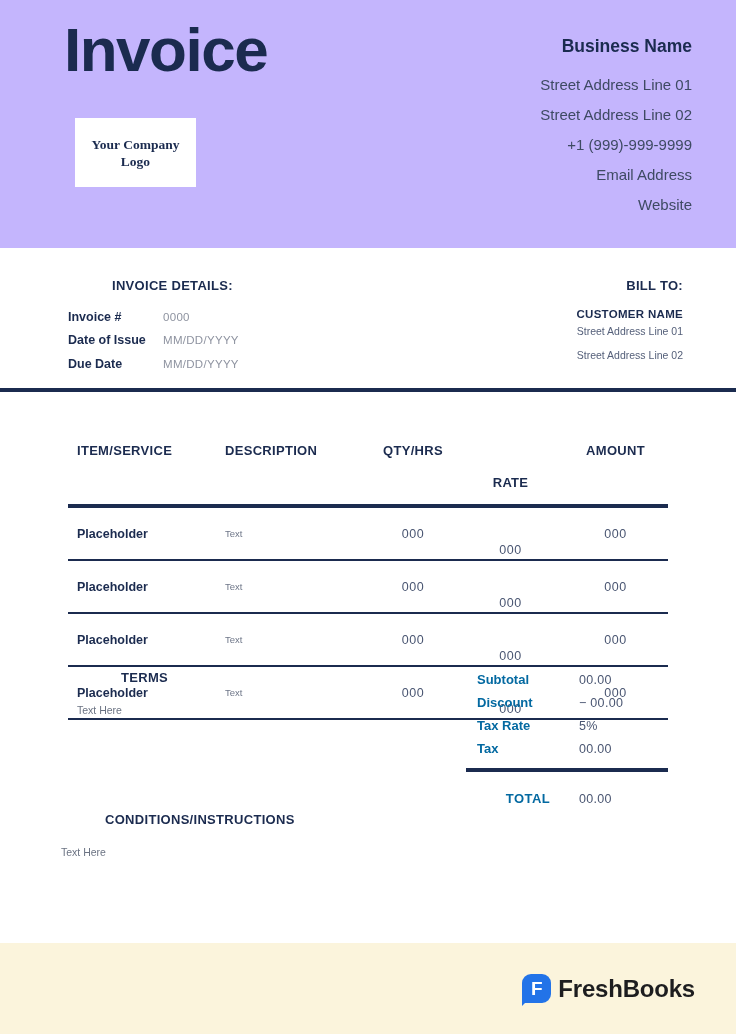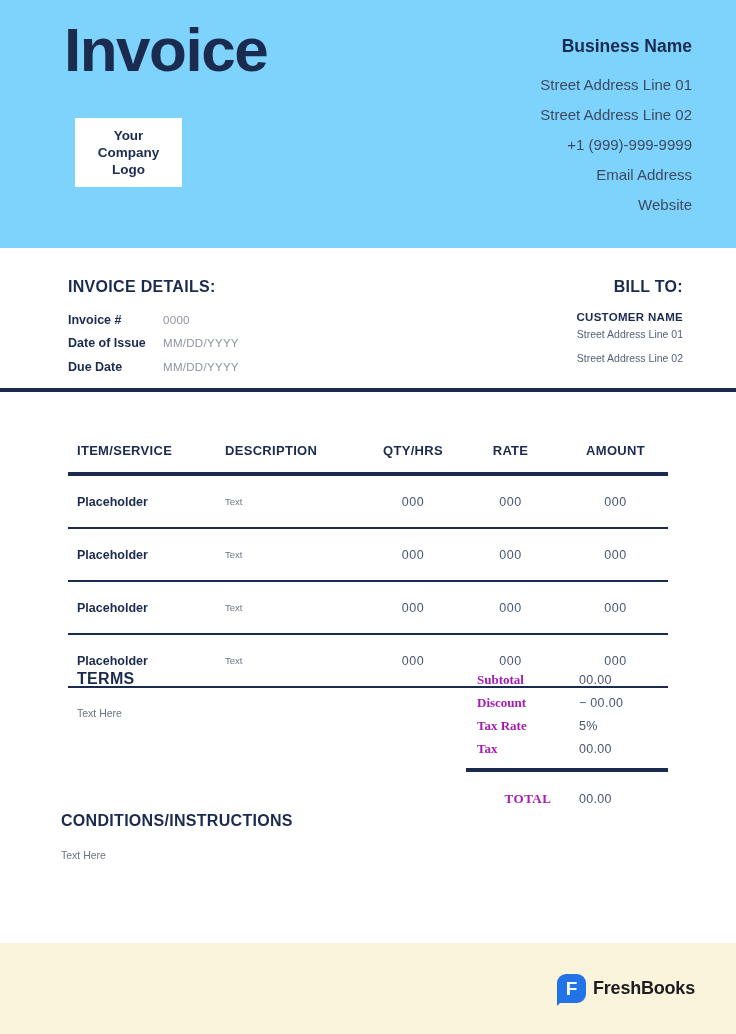--- a/index.html
+++ b/index.html
@@ -3,90 +3,91 @@
 <meta charset="utf-8">
 <style>
   * { margin:0; padding:0; box-sizing:border-box; }
   html,body { background:#ffffff; }
   body { font-family:"Liberation Sans", sans-serif; }
   .page {
     position:relative; width:736px; height:1034px; background:#ffffff;
     overflow:hidden; margin:0 auto;
   }
   
-  .hdr { position:absolute; top:0; left:0; width:736px; height:248px; background:#7dd3fc; }
+  .hdr { position:absolute; top:0; left:0; width:736px; height:248px; background:#c4b5fd; }
   .title {
     position:absolute; left:64px; top:14px;
     font-size:62px; line-height:72px; font-weight:700; letter-spacing:-1.5px;
     color:#1b2b4f;
   }
   .logo-box {
-    position:absolute; left:75px; top:118px; width:107px; height:69px;
+    position:absolute; left:75px; top:118px; width:121px; height:69px;
     background:#ffffff; display:flex; align-items:center; justify-content:center;
     text-align:center; color:#1b2b4f; font-weight:700; font-size:13.5px; line-height:17px;
     padding:0 12px;
+    font-family:Liberation Serif, serif;
   }
   .biz { position:absolute; top:36px; right:44px; text-align:right; }
   .biz-name { font-size:17.5px; font-weight:700; color:#1b2b4f; line-height:20px; margin-bottom:14px; }
   .biz-line { font-size:15px; color:#3e4a63; line-height:30px; white-space:nowrap; }
 
   
   .details { position:absolute; top:248px; left:0; width:736px; height:140px; background:#ffffff; }
   .inv-left { position:absolute; left:68px; top:30px; }
-  .sec-head { font-size:16px; font-weight:700; letter-spacing:0.3px; color:#1b2b4f; }
+  .sec-head { font-size:13px; font-weight:700; letter-spacing:0.3px; color:#1b2b4f;margin-left:44px; }
   .inv-rows { margin-top:12px; }
   .inv-row { display:flex; height:23.5px; align-items:center; }
   .inv-label { width:95px; font-size:12.5px; font-weight:700; color:#1b2b4f; }
   .inv-value { font-size:11.5px; color:#8e93a0; letter-spacing:0.3px; }
   .billto { position:absolute; right:53px; top:30px; text-align:right; }
   .cust-name { margin-top:15px; font-size:11.5px; font-weight:700; letter-spacing:0.3px; color:#1b2b4f; }
   .bill-line { font-size:10.5px; color:#55607a; line-height:23.5px; white-space:nowrap; }
   .full-bar { position:absolute; top:388px; left:0; width:736px; height:4px; background:#1b2b4f; }
 
   
   .items { position:absolute; left:68px; top:430px; width:600px; }
   .t-head { display:flex; padding-bottom:14px; padding-top:13px; border-bottom:4px solid #1b2b4f; }
   .t-row  { display:flex; align-items:center; height:53px; border-bottom:2px solid #1b2b4f; }
   .c-item { width:150px; padding-left:9px; text-align:left; }
   .c-desc { width:150px; padding-left:7px; text-align:left; }
   .c-qty  { width:90px;  text-align:center; }
-  .c-rate { width:105px; text-align:center; }
+  .c-rate { width:105px; text-align:center;margin-top:32px; }
   .c-amt  { width:105px; text-align:center; }
   .th { font-size:13px; font-weight:700; letter-spacing:0.3px; color:#1b2b4f; }
   .cell-item { font-size:12.5px; font-weight:700; color:#1b2b4f; }
   .cell-desc { font-size:9.5px; color:#6e7688; }
   .cell-num  { font-size:12.5px; color:#4a5672; letter-spacing:0.5px; }
 
   
   .terms { position:absolute; left:77px; top:670px; }
   .small-text { font-size:10.5px; color:#6b7383; margin-top:19px; }
   .totals { position:absolute; left:466px; top:668px; width:202px; }
   .tot-row { display:flex; height:23px; align-items:center; }
-  .tot-label { width:113px; padding-left:11px; font-size:13px; font-weight:700; color:#a21caf;font-family:Liberation Serif, serif; }
+  .tot-label { width:113px; padding-left:11px; font-size:13px; font-weight:700; color:#0369a1; }
   .tot-value { font-size:12.5px; color:#4a5672; letter-spacing:0.3px; }
   .tot-bar { width:202px; height:4px; background:#1b2b4f; margin-top:8px; }
   .grand { display:flex; align-items:center; margin-top:19px; }
   .grand .tot-label { letter-spacing:0.5px;text-align:center; }
   .conditions { position:absolute; left:61px; top:812px; }
 
   
   .footer { position:absolute; top:943px; left:0; width:736px; height:91px; background:#fbf4dc; }
   .brand { position:absolute; right:41px; top:31px; display:flex; align-items:center; }
   .fb-icon {
     width:29px; height:29px; background:#2273e8;
     border-radius:9px 9px 9px 3px;
     display:flex; align-items:center; justify-content:center;
     color:#ffffff; font-weight:700; font-size:19px;
     margin-right:7px; position:relative;
   }
   .fb-icon::after {
     content:""; position:absolute; left:0; bottom:-3px;
     border-left:7px solid #2273e8; border-bottom:7px solid transparent;
   }
-  .brand-text { font-size:18px; font-weight:700; color:#1d1d1f; letter-spacing:-0.2px;text-align:center; }
+  .brand-text { font-size:24px; font-weight:700; color:#1d1d1f; letter-spacing:-0.2px;text-align:center; }
 </style>
 </head>
 <body>
 
 <div class="page">
 
   <div class="hdr">
     <div class="title">Invoice</div>
     <div class="logo-box">
       <span>Your Company Logo</span>

